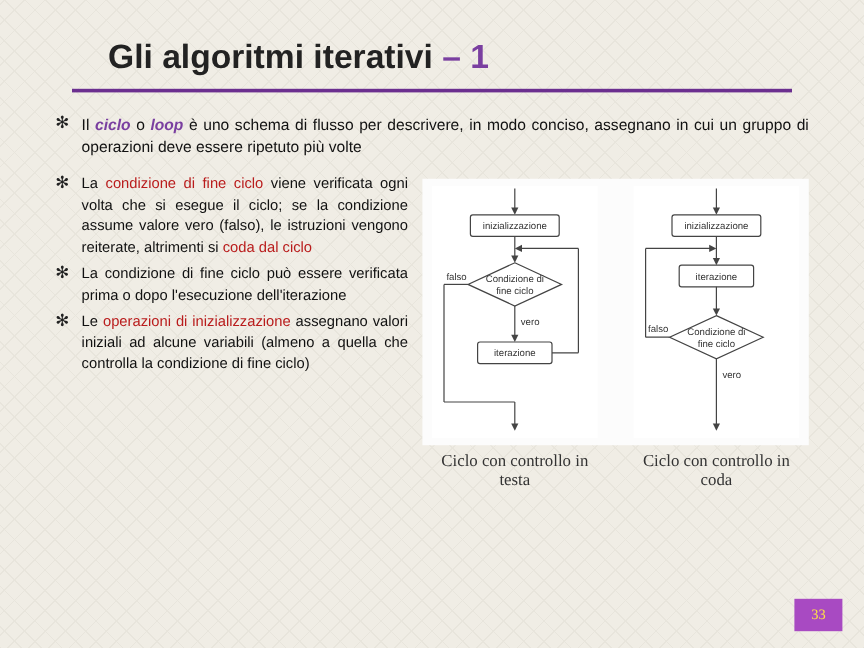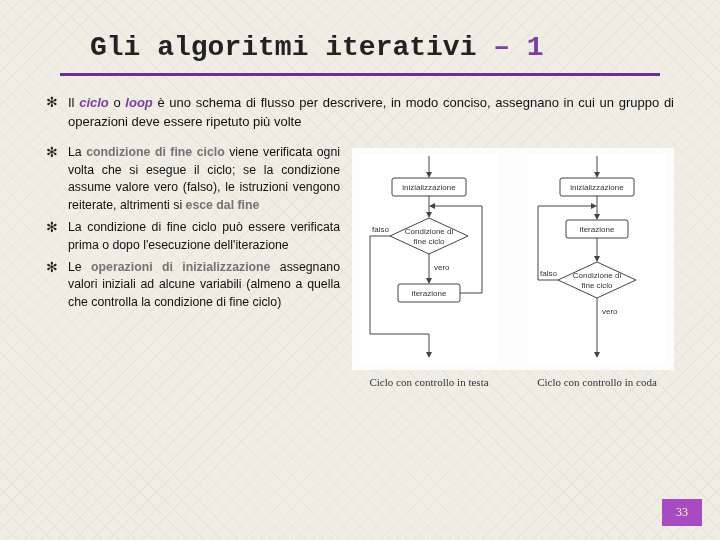--- a/index.html
+++ b/index.html
@@ -11,21 +11,21 @@
     background-image:
       repeating-linear-gradient(45deg, #e8e5dc 0px, #e8e5dc 1px, transparent 1px, transparent 12px),
       repeating-linear-gradient(-45deg, #e8e5dc 0px, #e8e5dc 1px, transparent 1px, transparent 12px);
     position: relative;
     overflow: hidden;
   }
   .slide {
     padding: 32px 32px 10px 32px;
   }
   .title {
-    font-family: Liberation Mono, monospace;
+    font-family: Liberation Sans, sans-serif;
     font-size: 28px;
     color: #222;
     margin-left: 58px;
     margin-bottom: 10px;
   }
   .title .purple { color: #7a3fa0; }
   .hr {
     height: 3px;
     background: #6b2f8f;
     margin: 0 28px 18px 28px;
@@ -44,21 +44,21 @@
   .bullet {
     font-size: 14px;
     width: 22px;
     flex-shrink: 0;
     color: #222;
     font-family: 'Times New Roman', serif;
     line-height: 1.3;
   }
   .bullet-text { flex: 1; text-align: justify; }
   .em { color: #7a3fa0; font-style: italic; font-weight: bold; }
-  .strong { color: #737373; font-weight: bold; }
+  .strong { color: #b91c1c; font-weight: normal; }
   .columns {
     display: flex;
     gap: 12px;
   }
   .leftcol {
     width: 300px;
   }
   .leftcol .bullet-row {
     margin-bottom: 4px;
     font-size: 12.3px;
@@ -81,31 +81,31 @@
   .diagram {
     width: 138px;
     height: 210px;
     background: #fff;
     display: block;
   }
   .captions {
     display: flex;
     gap: 30px;
     margin-top: 6px;
-    font-size: 11px;
+    font-size: 14px;
     font-family: Georgia, serif;
     color: #333;
   }
   .captions span { width: 138px; text-align: center; display: inline-block; }
   .pagenum {
     position: absolute;
     right: 18px;
     bottom: 14px;
     background: #a84ac2;
-    color: #fef9c3;
+    color: #fde047;
     font-size: 12px;
     font-family: Georgia, serif;
     padding: 6px 14px;
   }
   .box { fill: #fff; stroke: #444; stroke-width: 1; }
   .arrow { stroke: #444; stroke-width: 1; fill: none; }
   .ah { fill: #444; }
   .dlabel { font-size: 8px; font-family: Arial; fill: #333; }
 </style>
 </head>
@@ -125,21 +125,21 @@
         <span>Il </span><span class="em">ciclo</span><span> o </span><span class="em">loop </span><span> è uno schema di flusso per descrivere, in modo conciso, assegnano in cui un gruppo di operazioni deve essere ripetuto più volte</span>
       </div>
     </div>
 
     <div class="columns">
       <div class="leftcol">
 
         <div class="bullet-row">
           <span class="bullet">✻</span>
           <div class="bullet-text">
-            <span>La </span><span class="strong">condizione di fine ciclo</span><span> viene verificata ogni volta che si esegue il ciclo; se la condizione assume valore vero (falso), le istruzioni vengono reiterate, altrimenti si </span><span class="strong">esce dal fine</span><span></span>
+            <span>La </span><span class="strong">condizione di fine ciclo</span><span> viene verificata ogni volta che si esegue il ciclo; se la condizione assume valore vero (falso), le istruzioni vengono reiterate, altrimenti si </span><span class="strong">coda dal ciclo</span><span></span>
           </div>
         </div>
 
         <div class="bullet-row">
           <span class="bullet">✻</span>
           <div class="bullet-text">
             <span>La condizione di fine ciclo può essere verificata prima o dopo l'esecuzione dell'iterazione</span>
           </div>
         </div>
 

